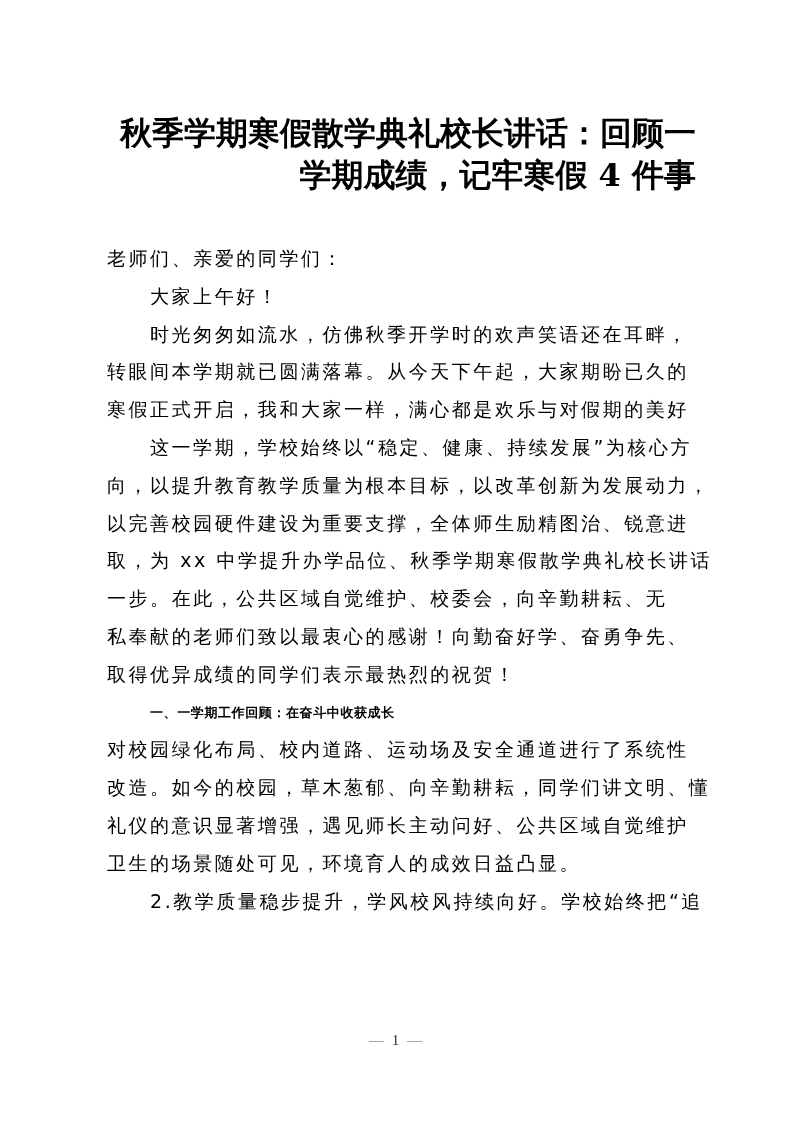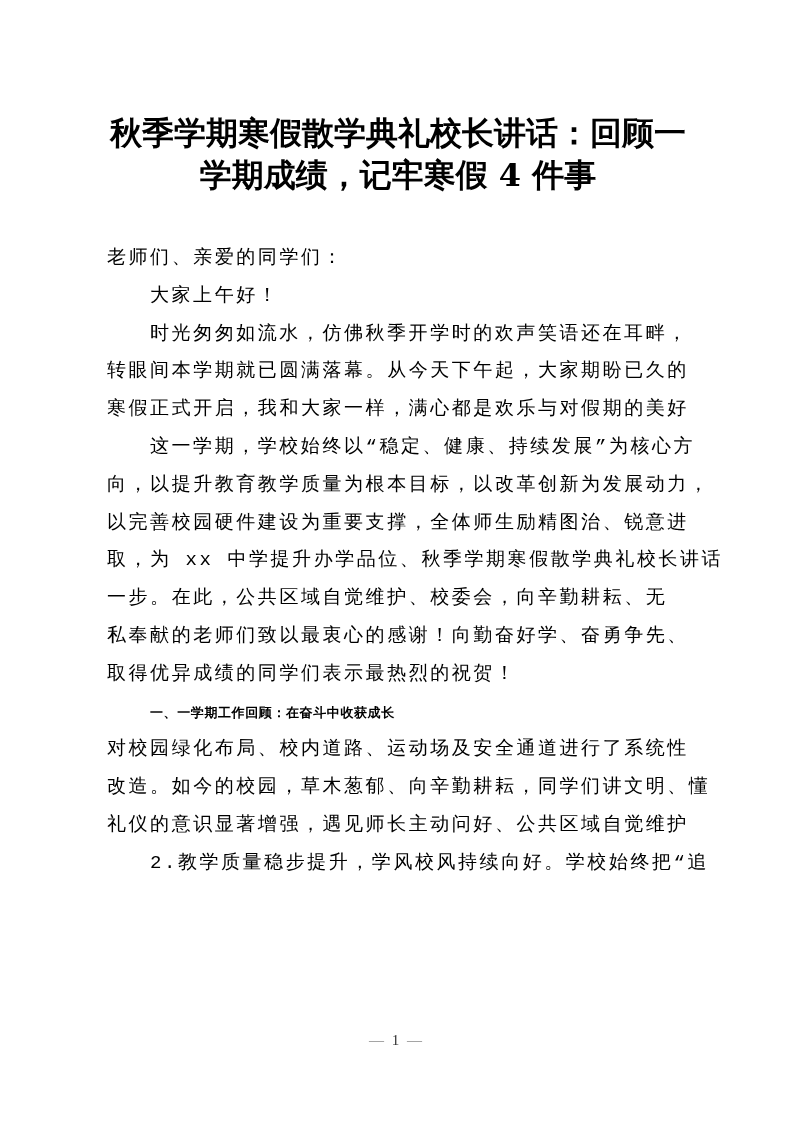--- a/index.html
+++ b/index.html
@@ -28,41 +28,40 @@
       width: 596px;
       top: 112px;
       text-align: center;
       font-family: "DejaVu Serif", "Liberation Serif", serif;
       font-weight: bold;
       font-size: 32px;
       line-height: 42px;
       letter-spacing: 0px;
       margin: 0;
     }
-    .title span { display: block; white-space: nowrap; }
+    .title span { display: block; white-space: nowrap; text-align: right; }
     .body {
       position: absolute;
       left: 107px;
       top: 240px;
       width: 582px;
       font-family: "DejaVu Sans", "Liberation Sans", sans-serif;
       font-size: 19px;
       line-height: 37.8px;
       letter-spacing: 2.55px;
       text-align: justify;
     }
     .body p {
       margin: 0;
       padding: 0;
     }
     .body .line {
       display: block;
       white-space: nowrap;
       height: 37.8px;
-      font-family: Liberation Mono, monospace;
     }
     .body .indent { padding-left: 43px; }
     .body .heading {
       font-family: "DejaVu Sans", "Liberation Sans", sans-serif;
       font-weight: bold;
       font-size: 13px;
       letter-spacing: 0.6px;
     }
     .footer {
       position: absolute;
@@ -112,20 +111,21 @@
     </p>
 
     <p>
       <span class="line indent heading">一、一学期工作回顾：在奋斗中收获成长</span>
     </p>
 
     <p>
       <span class="line">对校园绿化布局、校内道路、运动场及安全通道进行了系统性</span>
       <span class="line">改造。如今的校园，草木葱郁、向辛勤耕耘，同学们讲文明、懂</span>
       <span class="line">礼仪的意识显著增强，遇见师长主动问好、公共区域自觉维护</span>
+      <span class="line">卫生的场景随处可见，环境育人的成效日益凸显。</span>
     </p>
 
     <p>
       <span class="line indent">2.教学质量稳步提升，学风校风持续向好。学校始终把“追</span>
     </p>
   </div>
 
   <div class="footer">
     <span class="dash">—</span>
     <span>1</span>

